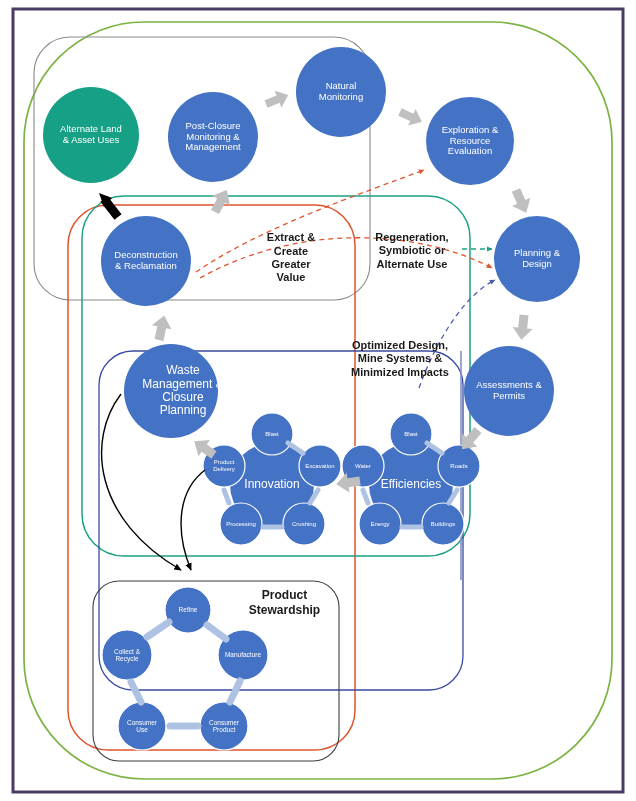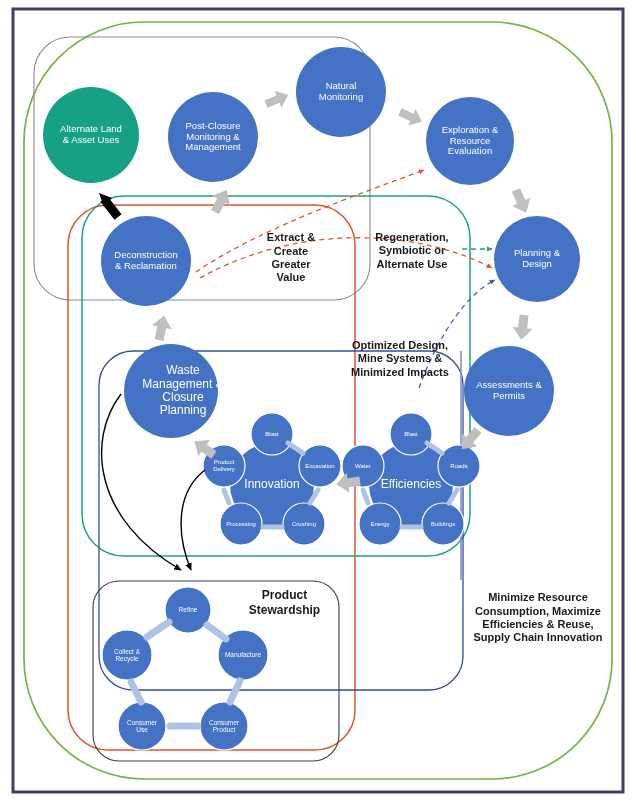--- a/index.html
+++ b/index.html
@@ -209,18 +209,14 @@
 Greater
 Value</div>
   <div class="blocklabel" style="left:352px;top:226px;width:120px;height:50px;font-size:11px;">Regeneration,
 Symbiotic or
 Alternate Use</div>
   <div class="blocklabel" style="left:320px;top:334px;width:160px;height:50px;font-size:11px;">Optimized Design,
 Mine Systems &amp;
 Minimized Impacts</div>
   <div class="blocklabel" style="left:222px;top:585px;width:125px;height:36px;font-size:12px;">Product
 Stewardship</div>
-  <div class="blocklabel" style="left:452px;top:583px;width:172px;height:70px;font-size:11px;">Minimize Resource
-Consumption, Maximize
-Efficiencies &amp; Reuse,
-Supply Chain Innovation</div>
 
 </div>
 
 </body></html>

